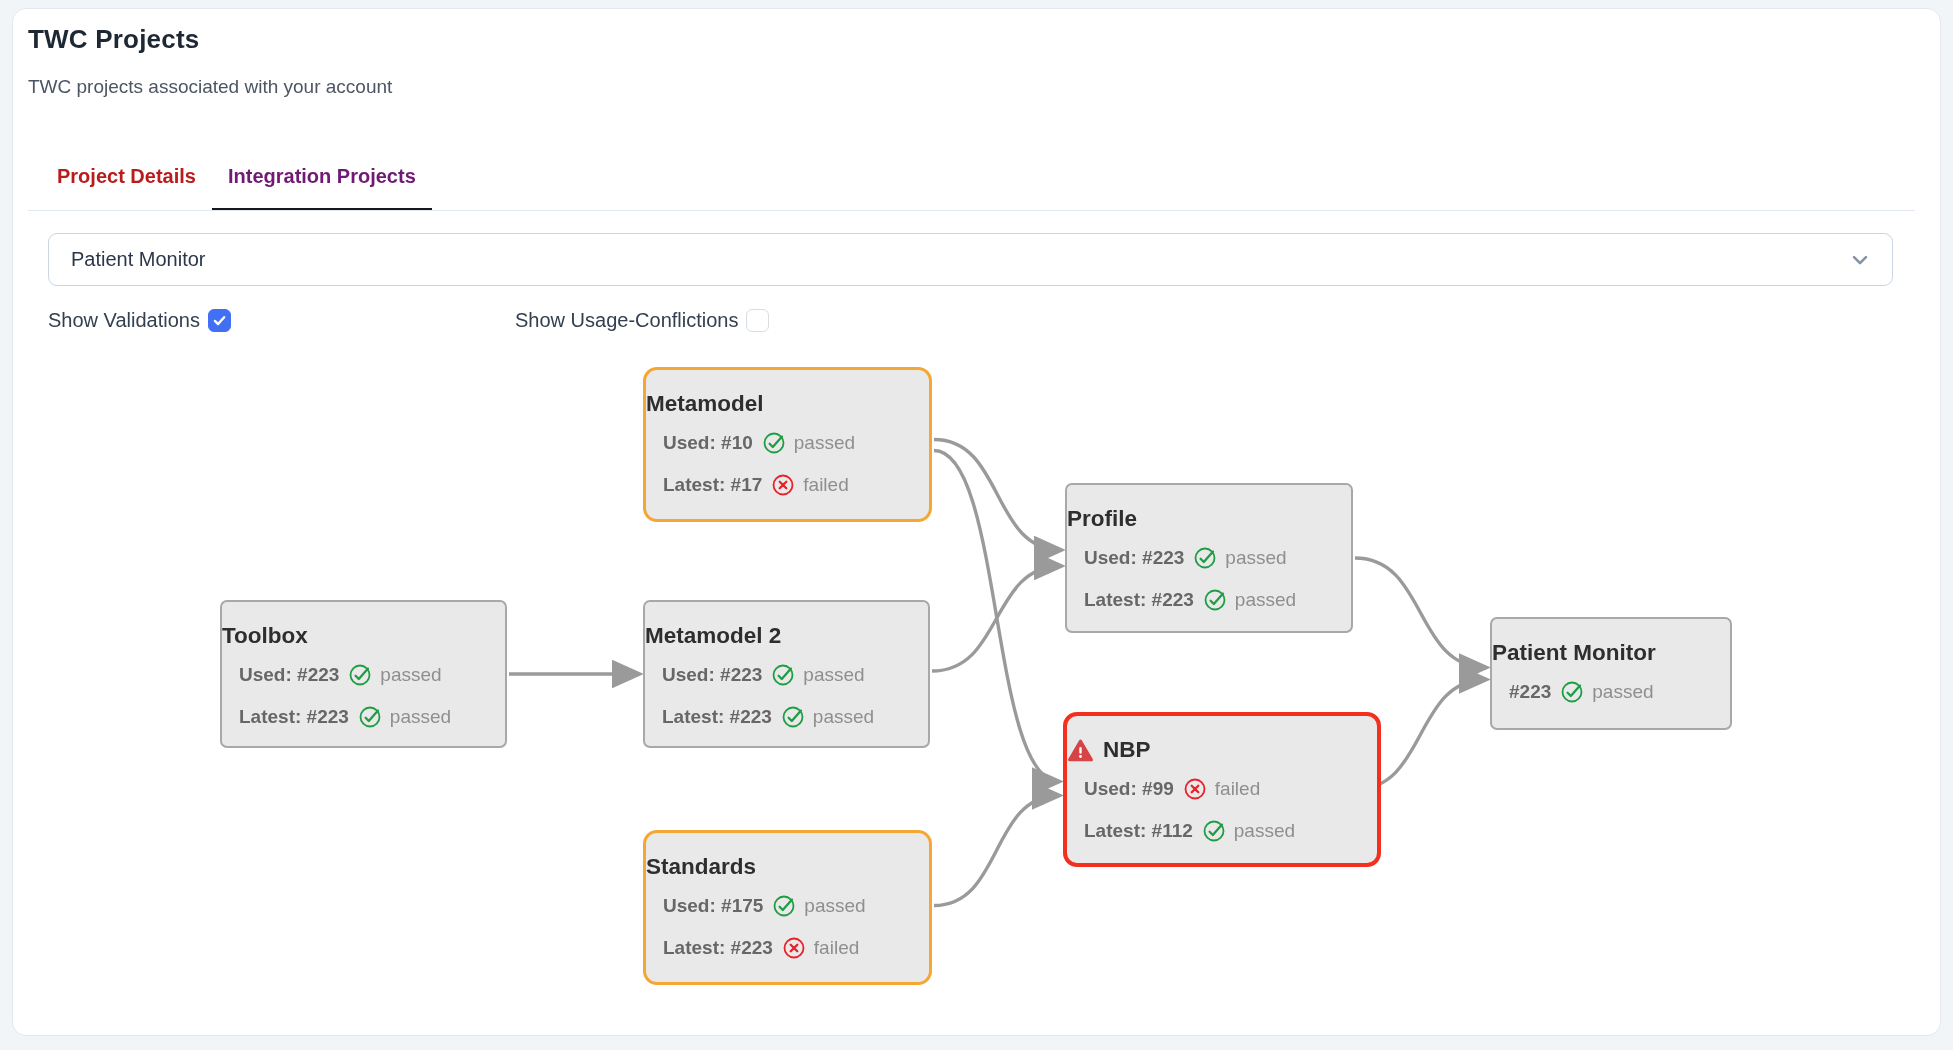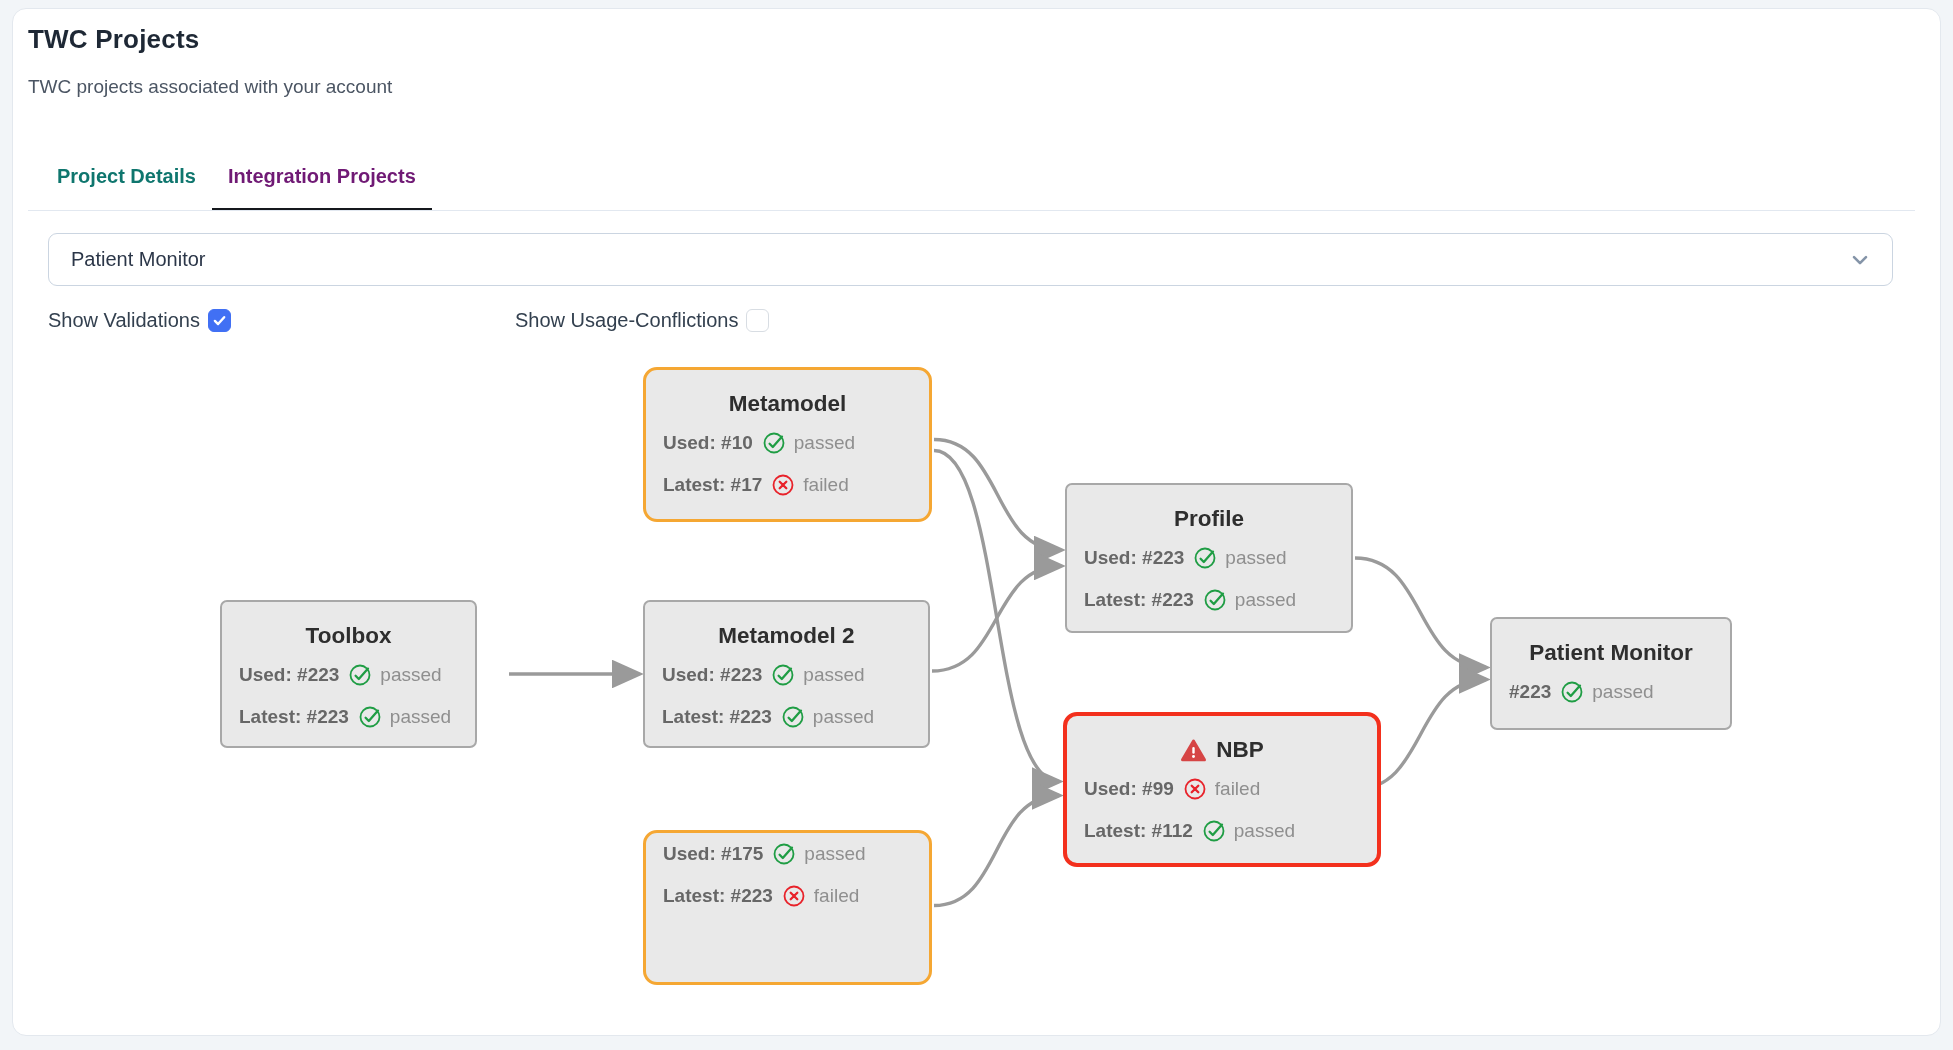--- a/index.html
+++ b/index.html
@@ -9,21 +9,21 @@
 
   .card { position:absolute; left:12px; top:8px; width:1929px; height:1028px;
     background:#ffffff; border:1px solid #e3e8ee; border-radius:14px; }
 
   .page-title { position:absolute; left:28px; top:24px; font-size:26px; font-weight:700;
     color:#1e2835; letter-spacing:.2px; }
   .page-subtitle { position:absolute; left:28px; top:76px; font-size:19px; color:#4b5563; }
 
   .tabs { position:absolute; left:41px; top:164px; display:flex; }
   .tab { line-height:24px; padding:0 16px 20px; font-size:20px; font-weight:600;
-    color:#0f766e; border-bottom:2.5px solid transparent; cursor:pointer; white-space:nowrap; }
+    color:#b91c1c; border-bottom:2.5px solid transparent; cursor:pointer; white-space:nowrap; }
   .tab.active { color:#701a75; font-weight:700; border-bottom-color:#15181d; }
   .tab-divider { position:absolute; left:28px; top:210px; width:1887px; height:1px; background:#e2e8f0; }
 
   .select { position:absolute; left:48px; top:233px; width:1845px; height:53px;
     border:1px solid #cbd5e1; border-radius:9px; background:#fff; display:flex;
     align-items:center; padding:0 22px; font-size:20px; color:#2b3648; cursor:pointer; }
   .select .chev { position:absolute; right:20px; width:24px; height:24px; }
 
   .check-item { position:absolute; display:flex; align-items:center; gap:8px;
     font-size:20px; color:#33404f; height:30px; }
@@ -36,21 +36,21 @@
   .checkbox.checked svg { display:block; }
 
   #edges-svg { position:absolute; left:0; top:0; width:1953px; height:1050px; pointer-events:none; }
   .edge { stroke:#9a9a9a; stroke-width:3.4; fill:none; }
 
   .gnode { position:absolute; background:#e9e9e9; border-radius:7px; cursor:pointer; }
   .gnode.v-default { border:2px solid #a8a8a8; }
   .gnode.v-warning { border:3px solid #f5a733; border-radius:14px; }
   .gnode.v-error   { border:4px solid #f3301d; border-radius:14px; }
 
-  .gnode-title { height:52px; padding-top:16px; display:flex; justify-content:center;
+  .gnode-title { height:52px; padding-top:16px; display:flex; 
     align-items:center; gap:9px; font-size:22.5px; font-weight:700; color:#2e2e2e; }
   .warn-icon { width:27px; height:25px; flex:none; }
   .gnode-lines { padding-left:17px; }
   .gnode-line { display:flex; align-items:center; height:42px; font-size:19px; }
   .line-label { font-weight:700; color:#676767; margin-right:9px; white-space:nowrap; }
   .line-status { color:#8f8f8f; }
   .status-icon { width:24px; height:24px; margin-right:8px; flex:none; }
   .status-icon circle { fill:none; stroke-width:1.8px; }
   .status-icon path { fill:none; stroke-width:2.3px; stroke-linecap:round; stroke-linejoin:round; }
   .status-icon.passed circle, .status-icon.passed path { stroke:#1f9d44; }
@@ -127,21 +127,21 @@
         <div class="gnode-line">
           <span class="line-label">Latest: #17</span>
           <svg viewBox="0 0 24 24" class="status-icon failed">
             <circle cx="12" cy="12" r="9.5"></circle>
             <path d="M8.7 8.7 L15.3 15.3 M15.3 8.7 L8.7 15.3"></path>
           </svg>
           <span class="line-status">failed</span>
         </div>
       </div>
     </div>
-    <div class="gnode v-default" style="left: 220px; top: 600px; width: 257px; height: 148px;">
+    <div class="gnode v-default" style="left: 220px; top: 600px; width: 287px; height: 148px;">
       <div class="gnode-title">
         <span>Toolbox</span>
       </div>
       <div class="gnode-lines">
         <div class="gnode-line">
           <span class="line-label">Used: #223</span>
           <svg viewBox="0 0 24 24" class="status-icon passed">
             <circle cx="12" cy="12" r="9.5"></circle>
             <path d="M7.6 12.8 L10.8 16 L20 5.6"></path>
           </svg>
@@ -174,20 +174,23 @@
           <span class="line-label">Latest: #223</span>
           <svg viewBox="0 0 24 24" class="status-icon passed">
             <circle cx="12" cy="12" r="9.5"></circle>
             <path d="M7.6 12.8 L10.8 16 L20 5.6"></path>
           </svg>
           <span class="line-status">passed</span>
         </div>
       </div>
     </div>
     <div class="gnode v-warning" style="left: 643px; top: 830px; width: 289px; height: 155px;">
+      <div class="gnode-title">
+        <span>Standards</span>
+      </div>
       <div class="gnode-lines">
         <div class="gnode-line">
           <span class="line-label">Used: #175</span>
           <svg viewBox="0 0 24 24" class="status-icon passed">
             <circle cx="12" cy="12" r="9.5"></circle>
             <path d="M7.6 12.8 L10.8 16 L20 5.6"></path>
           </svg>
           <span class="line-status">passed</span>
         </div>
         <div class="gnode-line">

